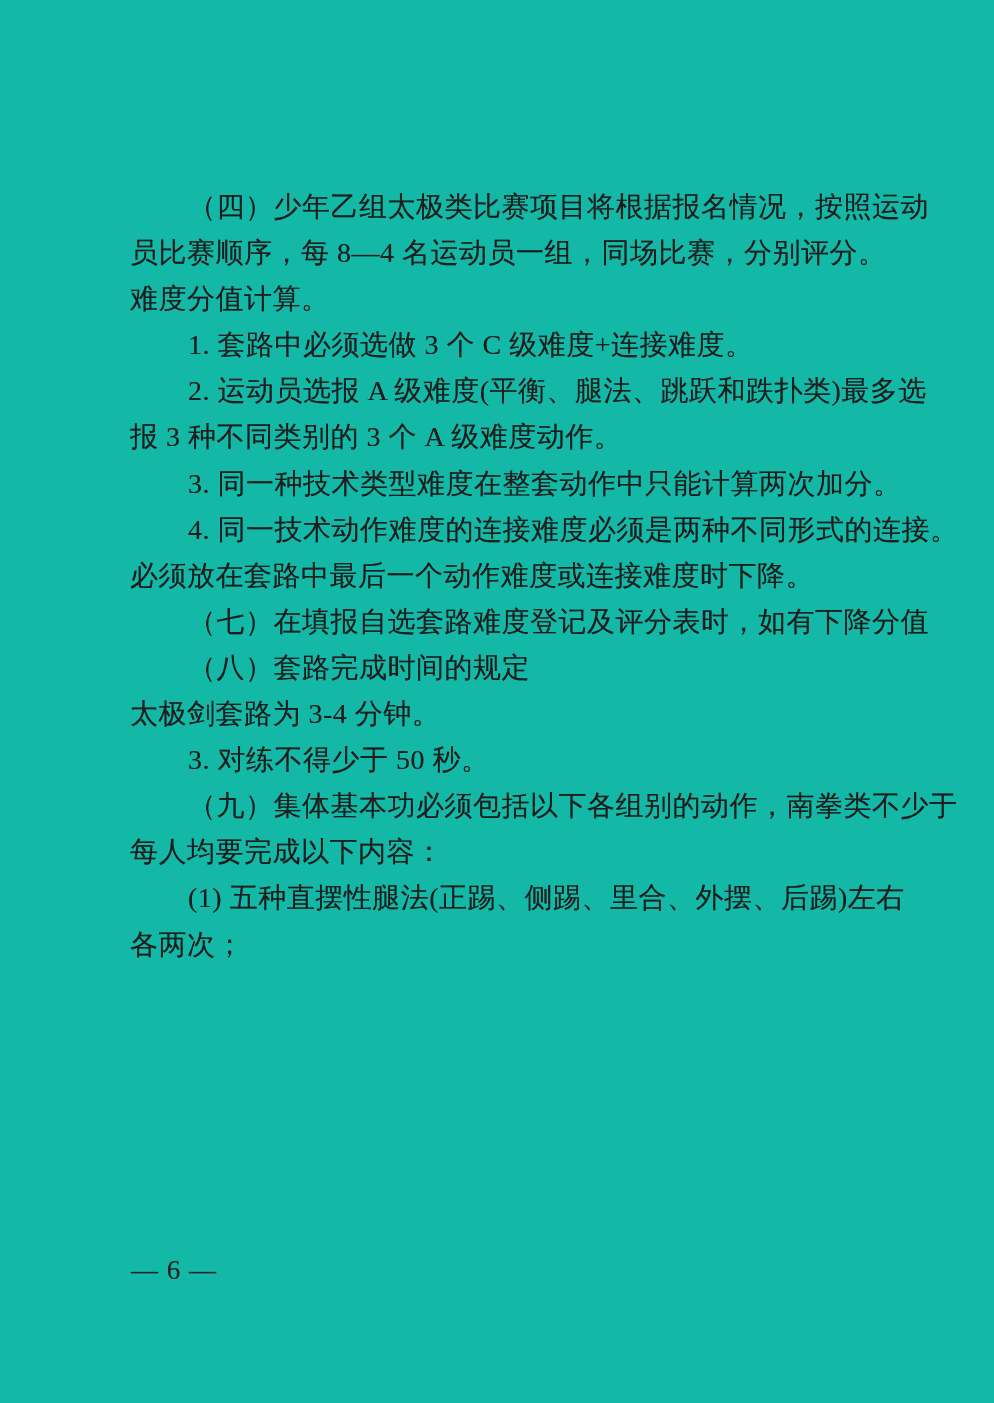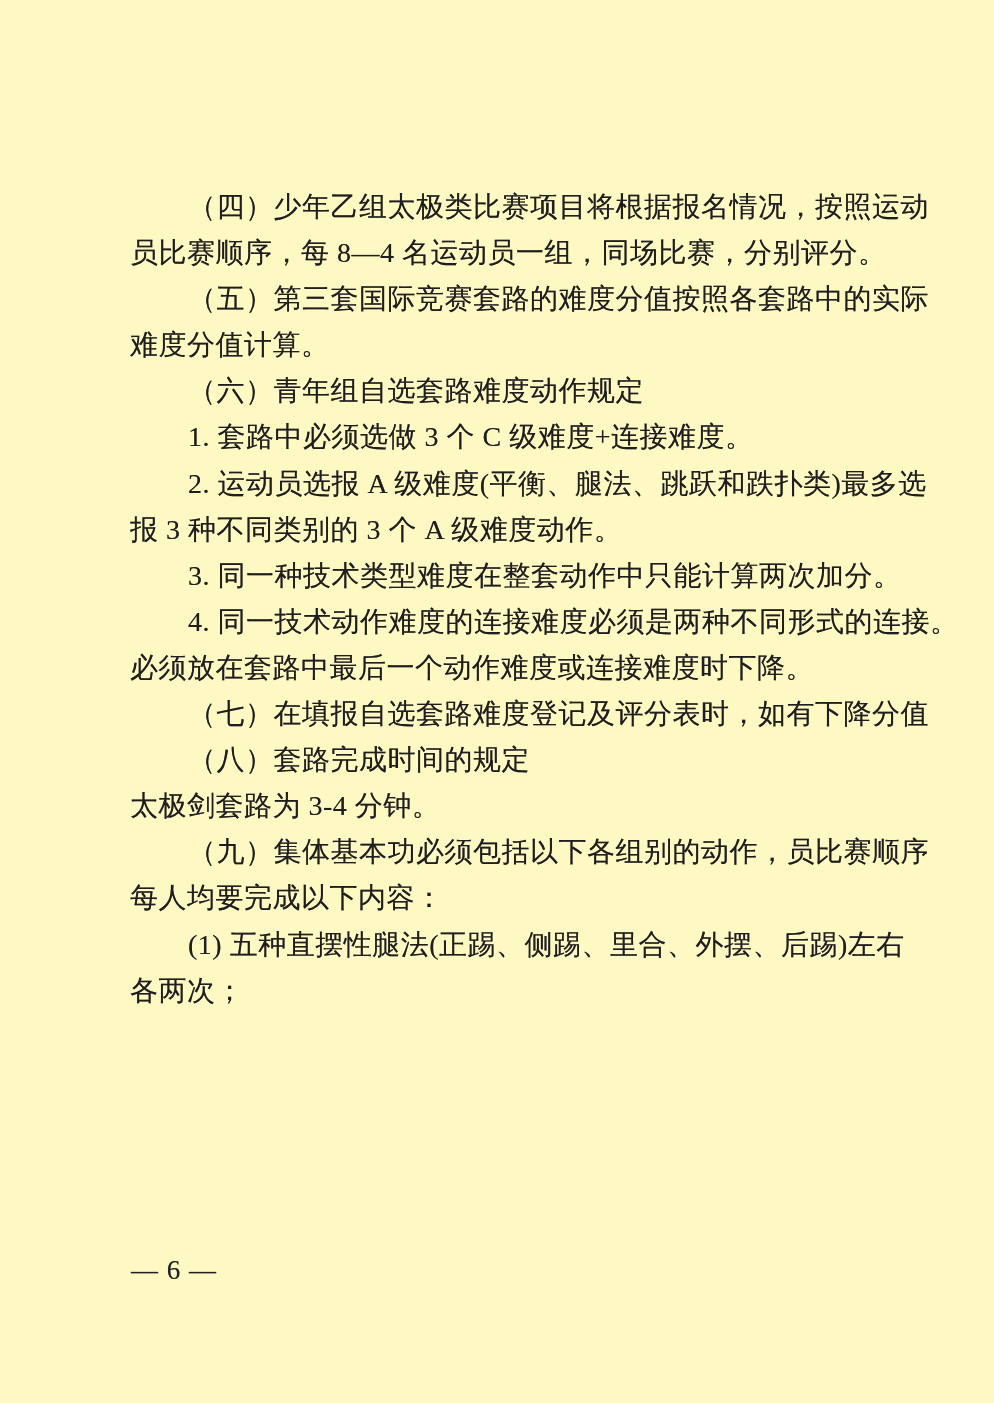--- a/index.html
+++ b/index.html
@@ -5,21 +5,21 @@
   html, body {
     margin: 0;
     padding: 0;
     background: #e8e8e8;
   }
   .page {
     position: relative;
     width: 994px;
     height: 1403px;
     margin: 0 auto;
-    background: #fef9c3;
+    background: #14b8a6;
     overflow: hidden;
     font-family: "Liberation Serif", "DejaVu Serif", serif;
     color: #1e1e1e;
   }
   .doc-body {
     position: absolute;
     left: 130px;
     top: 184px;
     width: 748px;
   }
@@ -48,33 +48,32 @@
   }
 </style>
 </head>
 <body>
 
 <div class="page">
 
   <div class="doc-body">
     <div class="ln ind">（四）少年乙组太极类比赛项目将根据报名情况，按照运动</div>
     <div class="ln">员比赛顺序，每 8—4 名运动员一组，同场比赛，分别评分。</div>
-    <div class="ln ind">（五）第三套国际竞赛套路的难度分值按照各套路中的实际</div>
     <div class="ln">难度分值计算。</div>
-    <div class="ln ind">（六）青年组自选套路难度动作规定</div>
     <div class="ln ind">1. 套路中必须选做 3 个 C 级难度+连接难度。</div>
     <div class="ln ind">2. 运动员选报 A 级难度(平衡、腿法、跳跃和跌扑类)最多选</div>
     <div class="ln">报 3 种不同类别的 3 个 A 级难度动作。</div>
     <div class="ln ind">3. 同一种技术类型难度在整套动作中只能计算两次加分。</div>
     <div class="ln ind">4. 同一技术动作难度的连接难度必须是两种不同形式的连接。</div>
     <div class="ln">必须放在套路中最后一个动作难度或连接难度时下降。</div>
     <div class="ln ind">（七）在填报自选套路难度登记及评分表时，如有下降分值</div>
     <div class="ln ind">（八）套路完成时间的规定</div>
     <div class="ln">太极剑套路为 3-4 分钟。</div>
-    <div class="ln ind">（九）集体基本功必须包括以下各组别的动作，员比赛顺序</div>
+    <div class="ln ind">3. 对练不得少于 50 秒。</div>
+    <div class="ln ind">（九）集体基本功必须包括以下各组别的动作，南拳类不少于</div>
     <div class="ln">每人均要完成以下内容：</div>
     <div class="ln ind">(1) 五种直摆性腿法(正踢、侧踢、里合、外摆、后踢)左右</div>
     <div class="ln">各两次；</div>
   </div>
 
   <div class="page-number">— 6 —</div>
 
 </div>
 
 </body></html>

